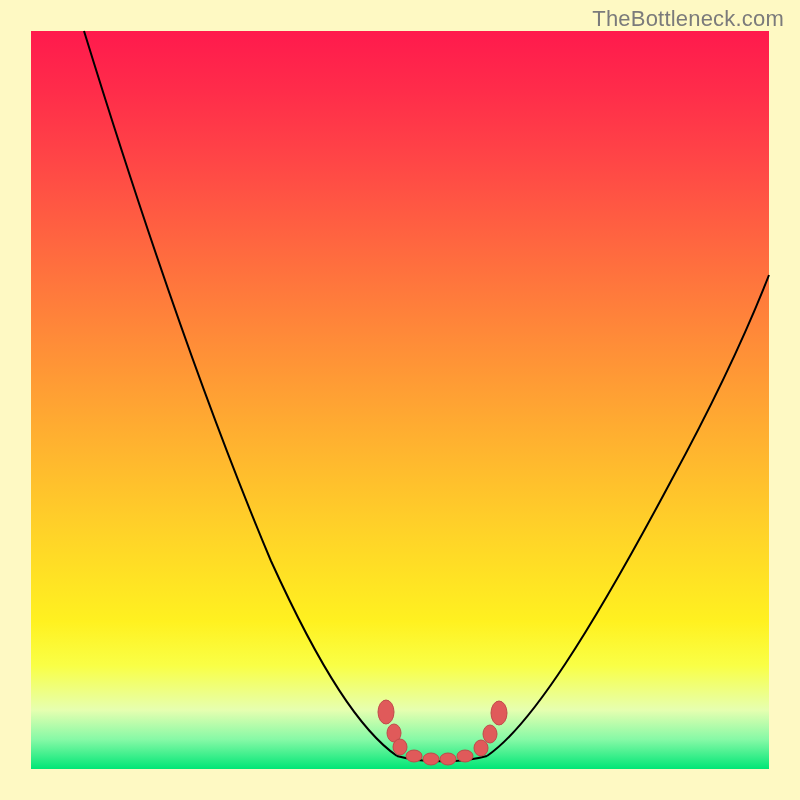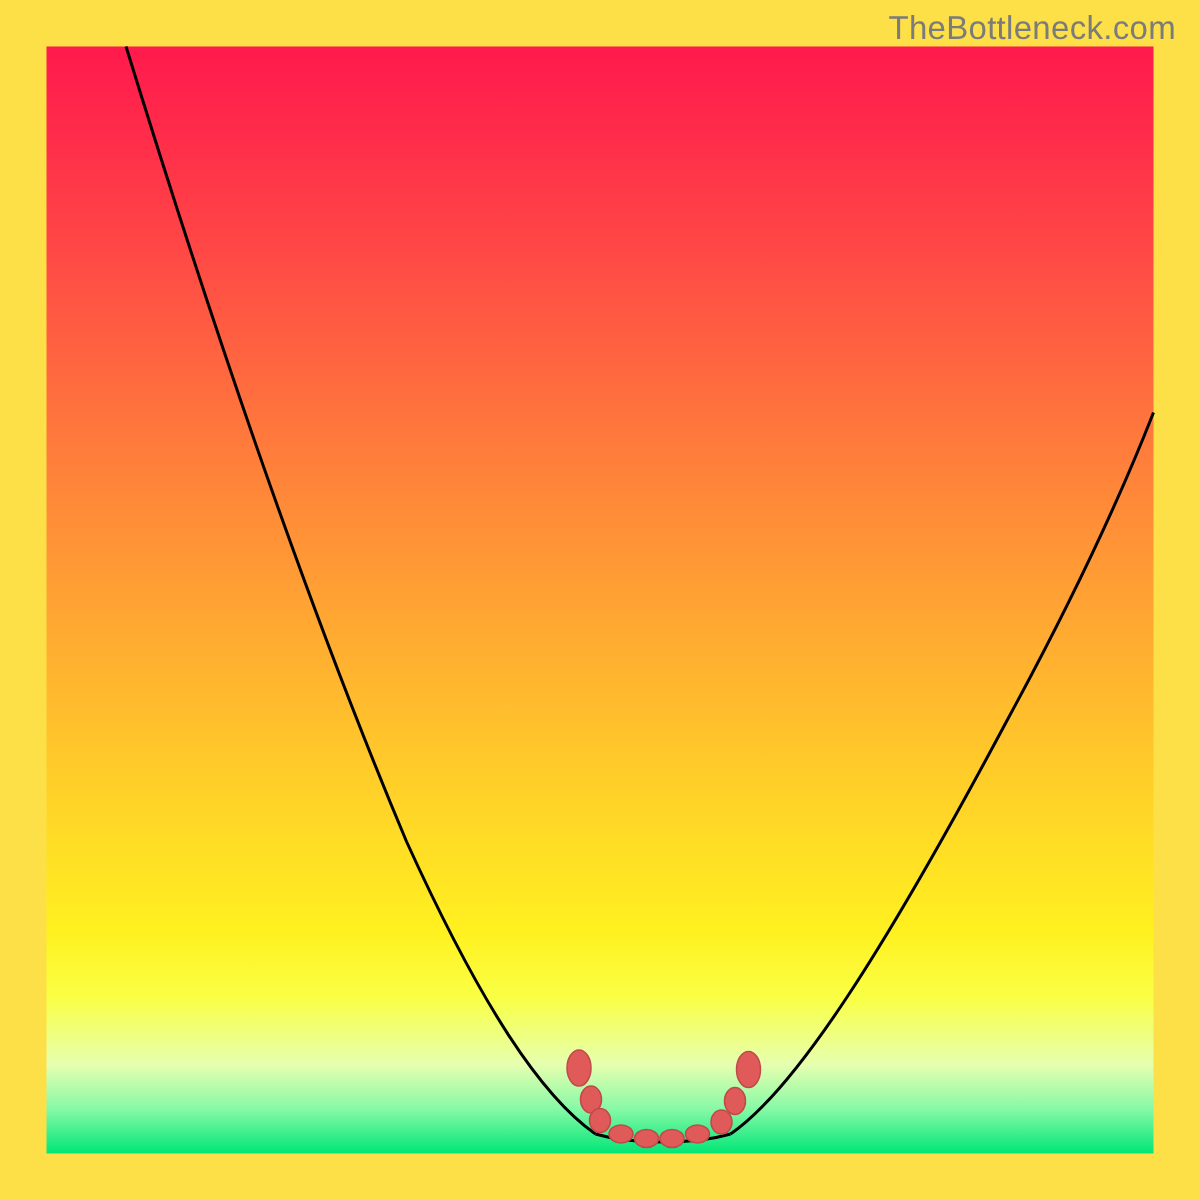--- a/index.html
+++ b/index.html
@@ -10,21 +10,21 @@
     background: #000;
     font-family: Arial, Helvetica, sans-serif;
     overflow: hidden;
   }
   .frame {
     position: absolute;
     left: 0;
     top: 0;
     width: 800px;
     height: 800px;
-    background: #fde047;
+    background: #fef9c3;
   }
   .plot-area {
     position: absolute;
     left: 31px;
     top: 31px;
     width: 738px;
     height: 738px;
     background: linear-gradient(to bottom,
       #ff1a4d 0%,
       #ff2c4a 8%,

